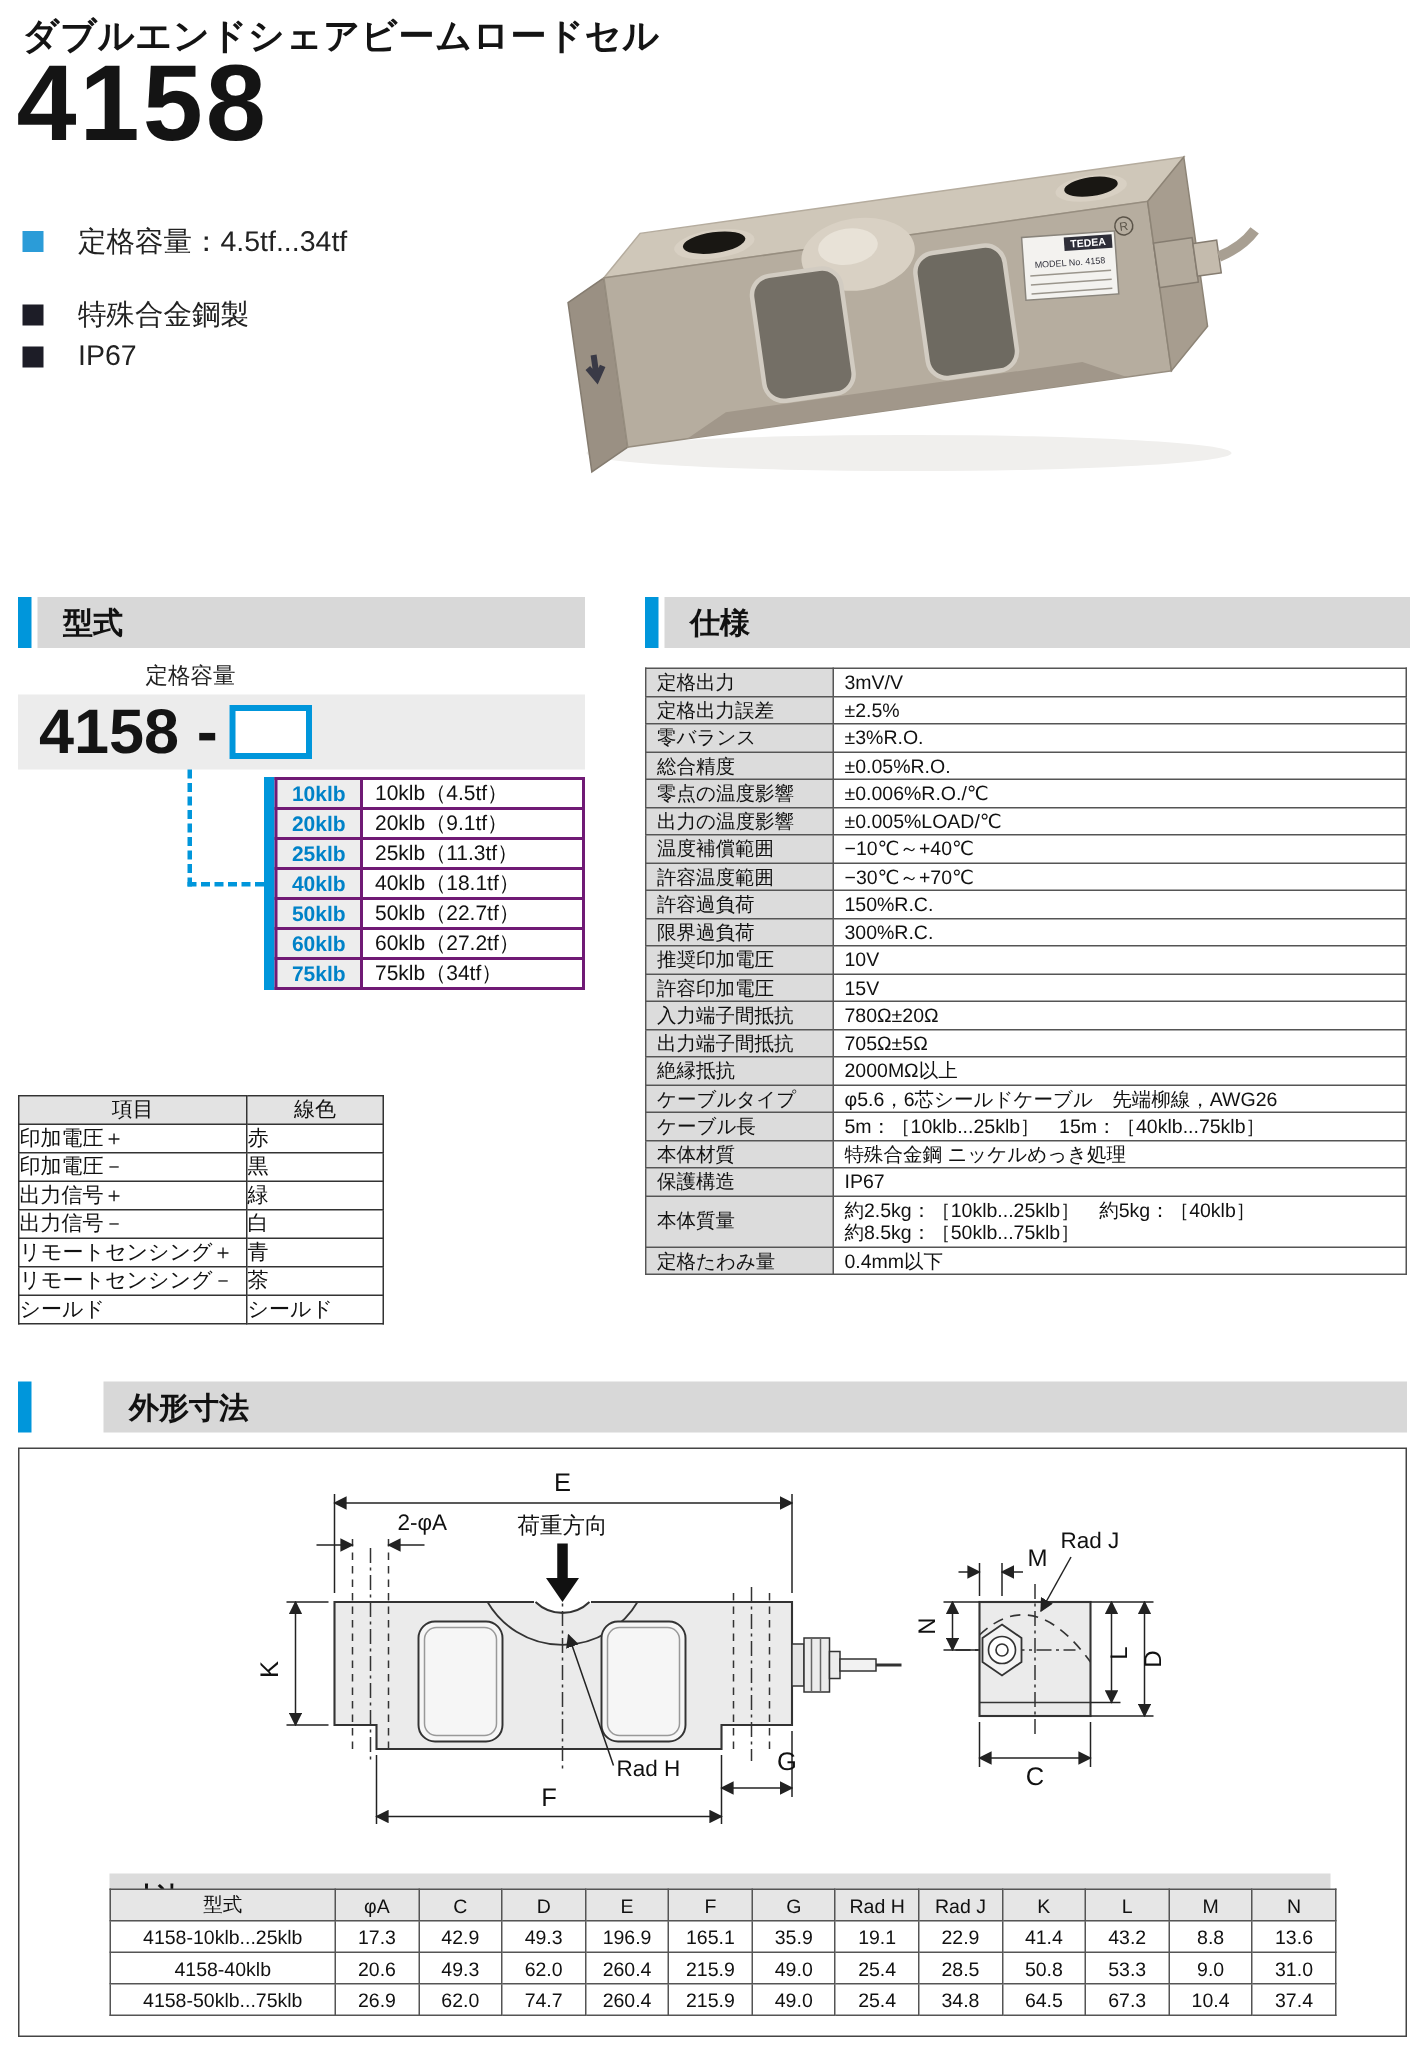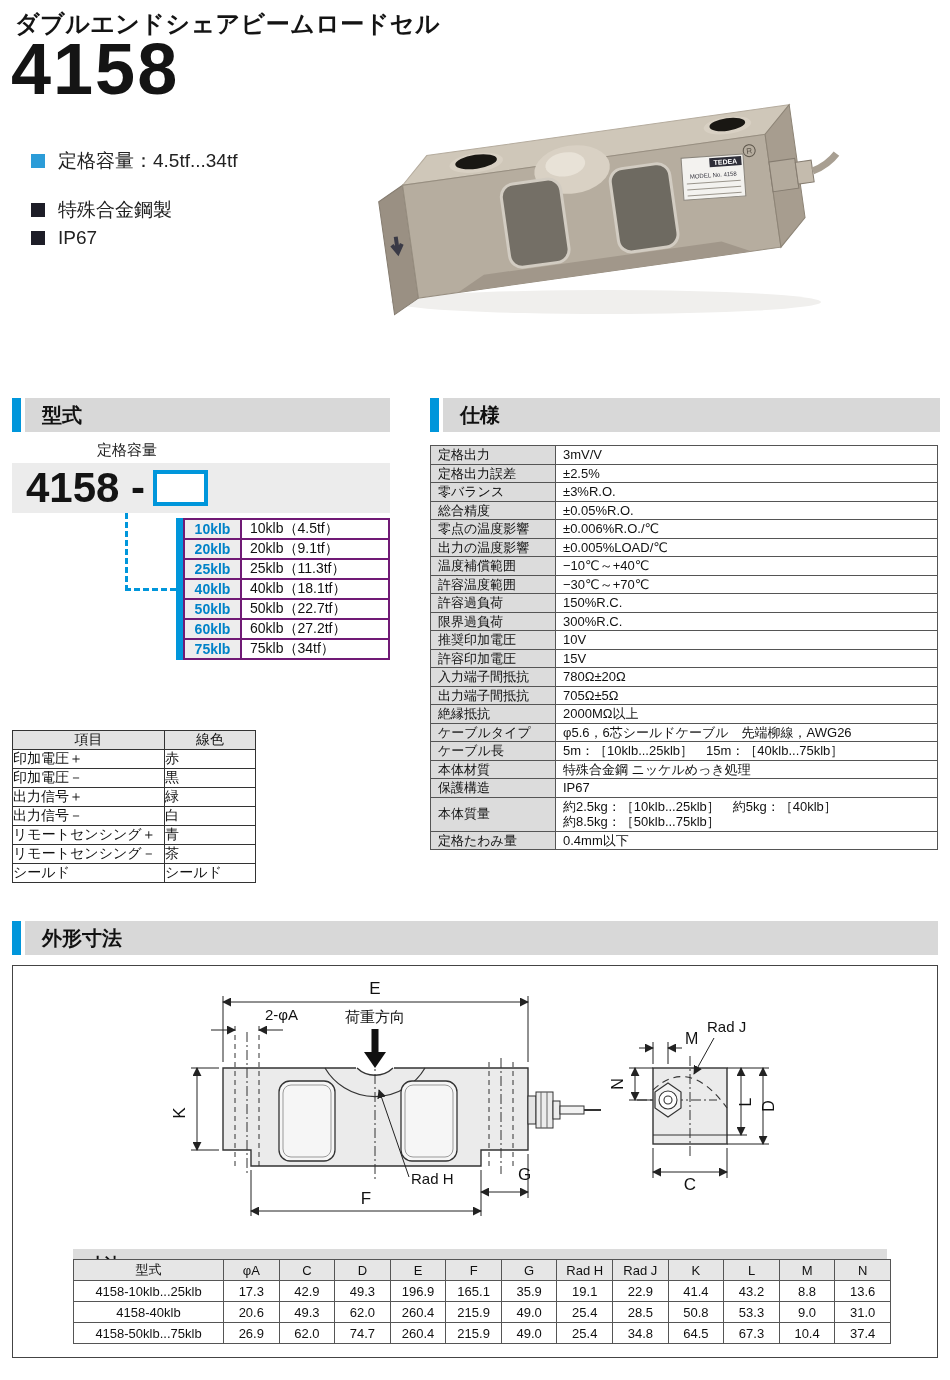--- a/index.html
+++ b/index.html
@@ -2,34 +2,34 @@
 <html><head>
 <meta charset="utf-8">
 <style>
   * { box-sizing: border-box; margin: 0; padding: 0; }
   body { background:#fff; font-family:"Liberation Sans","DejaVu Sans",sans-serif; color:#1a1a1a; }
   .page { position:relative; width:950px; height:1380px; background:#fff; overflow:hidden; }
 
   
   .subtitle { position:absolute; left:15px; top:8px; font-size:24px; font-weight:600; letter-spacing:.5px; color:#141414; }
   .model-no { position:absolute; left:11px; top:28px; font-size:72px; font-weight:bold; letter-spacing:2px; color:#141414; }
-  .feature { position:absolute; left:31px; display:flex; align-items:center; gap:13px; font-size:19px; color:#222; }
+  .feature { position:absolute; left:15px; display:flex; align-items:center; gap:23px; font-size:19px; color:#222; }
   .feature .sq { width:14px; height:14px; flex:0 0 14px; }
   .f1 { top:148px; } .f2 { top:197px;text-align:center; } .f3 { top:227px; }
 
   .photo { position:absolute; left:356px; top:80px; width:488px; height:242px; }
 
   
   .sec { position:absolute; display:flex; height:34px; }
   .sec .accent { width:9px; background:#0096db; margin-right:4px; }
   .sec .bar { flex:1; background:#d8d8d8; display:flex; align-items:center; padding-left:17px; font-size:20px; font-weight:bold; color:#111; }
   #sec-model  { left:12px;  top:398px; width:378px; }
   #sec-wiring { left:12px;  top:685px; width:243px; }
   #sec-spec   { left:430px; top:398px; width:510px; }
-  #sec-dims   { left:12px;  top:921px; width:926px; }
+  #sec-dims   { left:12px;  top:921px; width:926px;gap:44px; }
 
   
   .cap-label { position:absolute; left:97px; top:441px; font-size:15px; color:#222; }
   .model-strip { position:absolute; left:12px; top:463px; width:378px; height:50px; background:#ececec; display:flex; align-items:center; }
   .model-strip .prefix { font-size:42px; font-weight:bold; margin-left:14px; color:#141414; }
   .model-strip .cap-box { width:55px; height:36px; border:4px solid #0096db; background:#fff; margin-left:8px; }
   .conn-v { position:absolute; left:125px; top:513px; height:78px; width:0; border-left:3px dashed #0096db; }
   .conn-h { position:absolute; left:125px; top:588px; width:51px; height:0; border-top:3px dashed #0096db; }
 
   .opt-wrap { position:absolute; left:176px; top:518px; width:214px; border-left:7px solid #0096db; }

